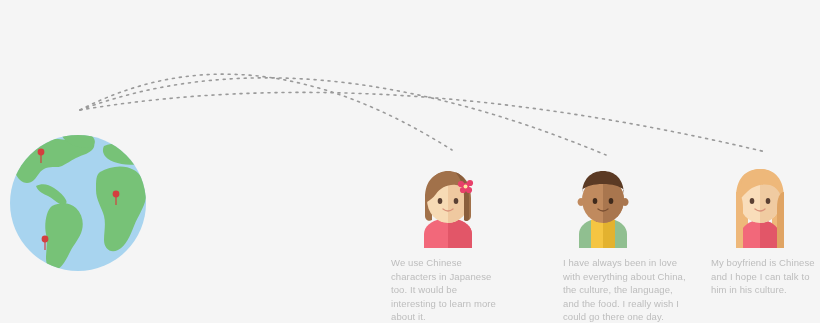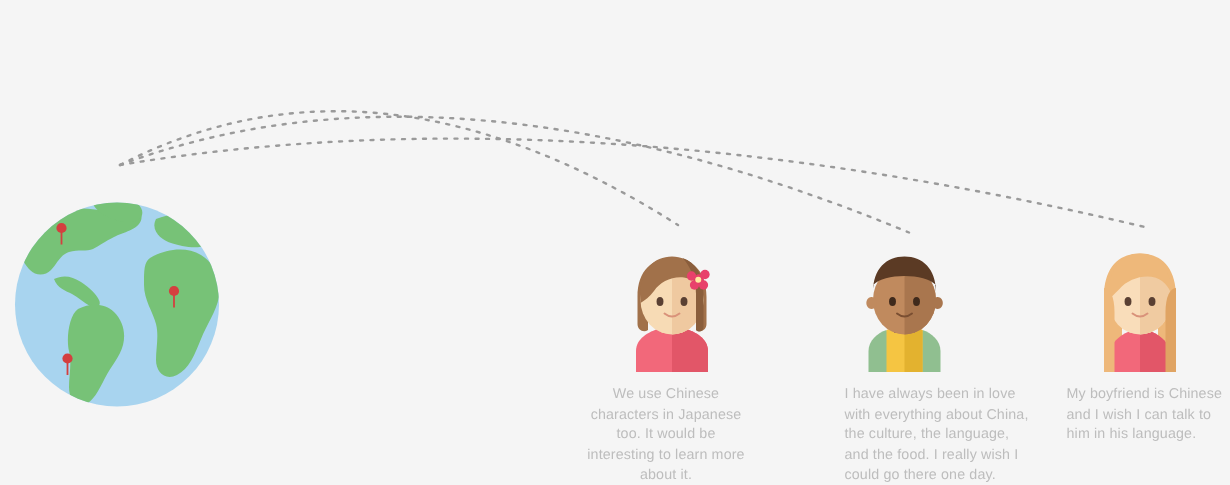--- a/index.html
+++ b/index.html
@@ -27,21 +27,21 @@
     height: 323px;
   }
   .caption {
     position: absolute;
     color: #bdbdbd;
     font-size: 9.5px;
     line-height: 13.6px;
     font-family: "Liberation Sans", sans-serif;
     letter-spacing: 0.1px;
   }
-  #caption-0 { left: 391px; top: 256px; width: 106px; text-align: center; }
+  #caption-0 { left: 391px; top: 256px; width: 106px; }
   #caption-1 { left: 543px; top: 256px; width: 126px; margin-left: 20px; }
   #caption-2 { left: 711px; top: 256px; width: 104px; }
 </style>
 </head>
 <body>
 
 <div id="stage">
 
   <svg class="layer-svg" viewBox="0 0 820 323">
     <defs>
@@ -176,15 +176,15 @@
       <path fill="#eeb87a" d="M 736 192 C 740 192 743 198 743 208 L 743 248 L 736 248 Z"></path>
       <path fill="#e0a463" d="M 784 192 C 780 192 777 198 777 208 L 777 248 L 784 248 Z"></path>
       <ellipse cx="752" cy="201" rx="2.3" ry="3" fill="#5a4033"></ellipse>
       <ellipse cx="768" cy="201" rx="2.3" ry="3" fill="#5a4033"></ellipse>
       <path d="M 755 209 Q 760 213 765 209" stroke="#d9927a" stroke-width="1.3" fill="none" stroke-linecap="round"></path>
     </g>
   </svg>
 
   <div class="caption" id="caption-0">We use Chinese characters in Japanese too. It would be interesting to learn more about it.</div>
   <div class="caption" id="caption-1">I have always been in love with everything about China, the culture, the language, and the food. I really wish I could go there one day.</div>
-  <div class="caption" id="caption-2">My boyfriend is Chinese and I wish I can talk to him in his language.</div>
+  <div class="caption" id="caption-2">My boyfriend is Chinese and I hope I can talk to him in his culture.</div>
 
 </div>
 
 </body></html>

